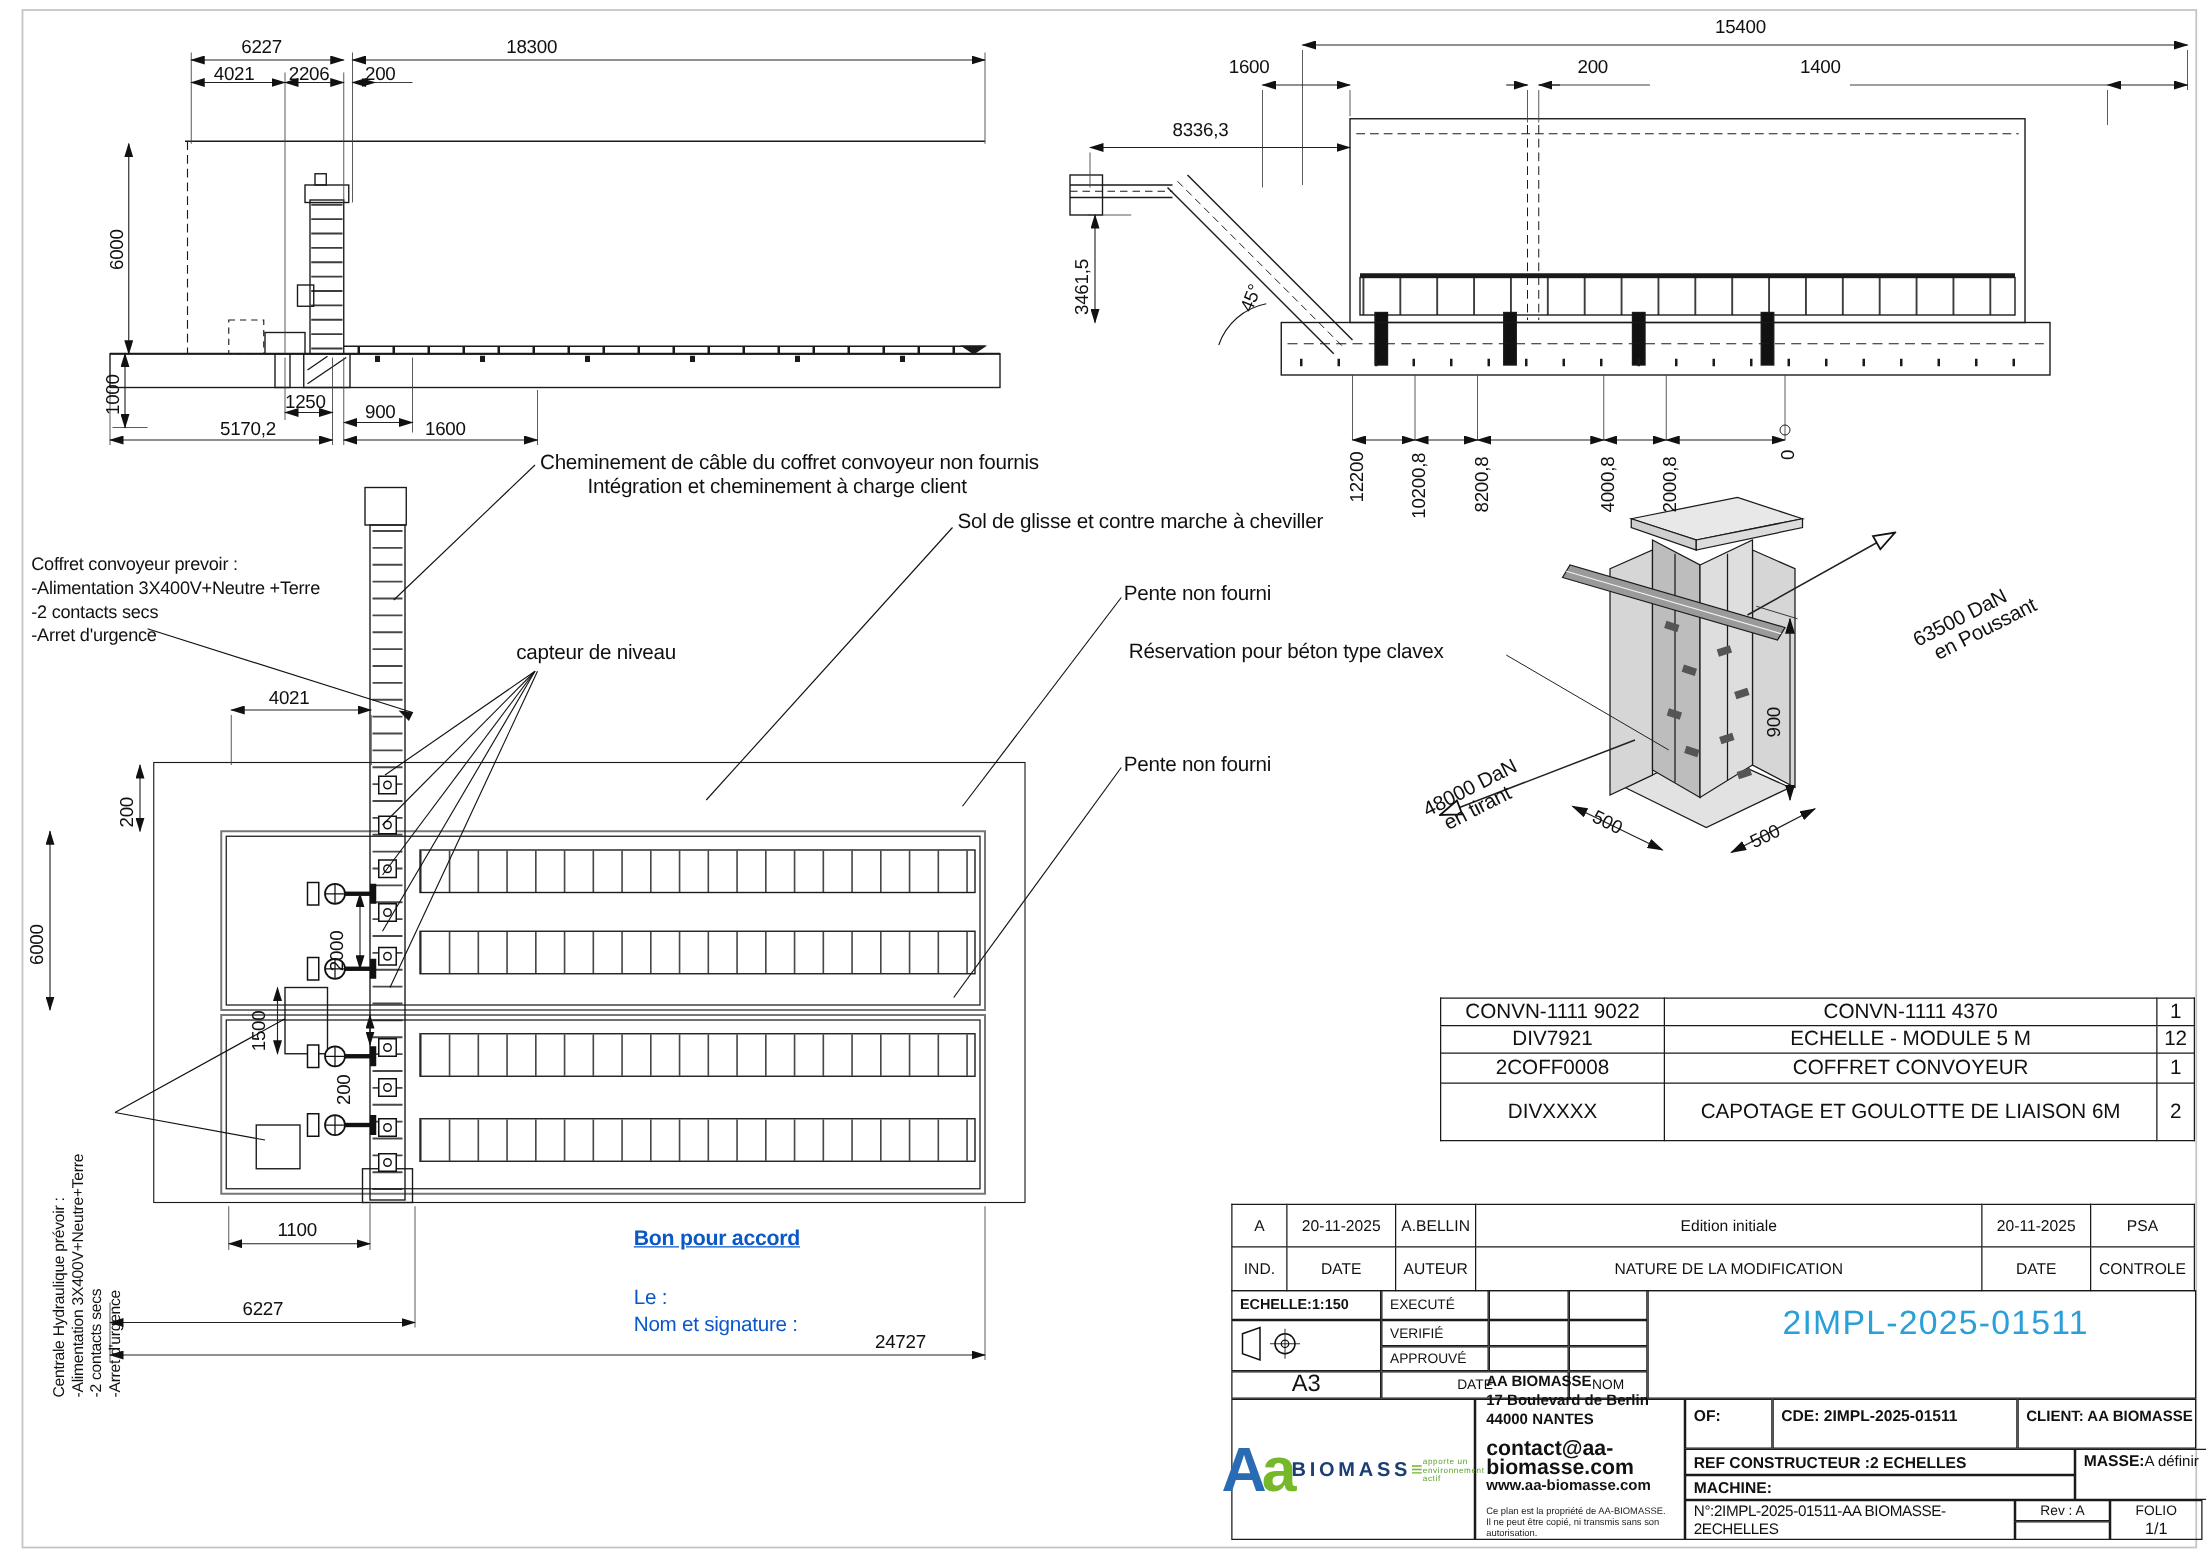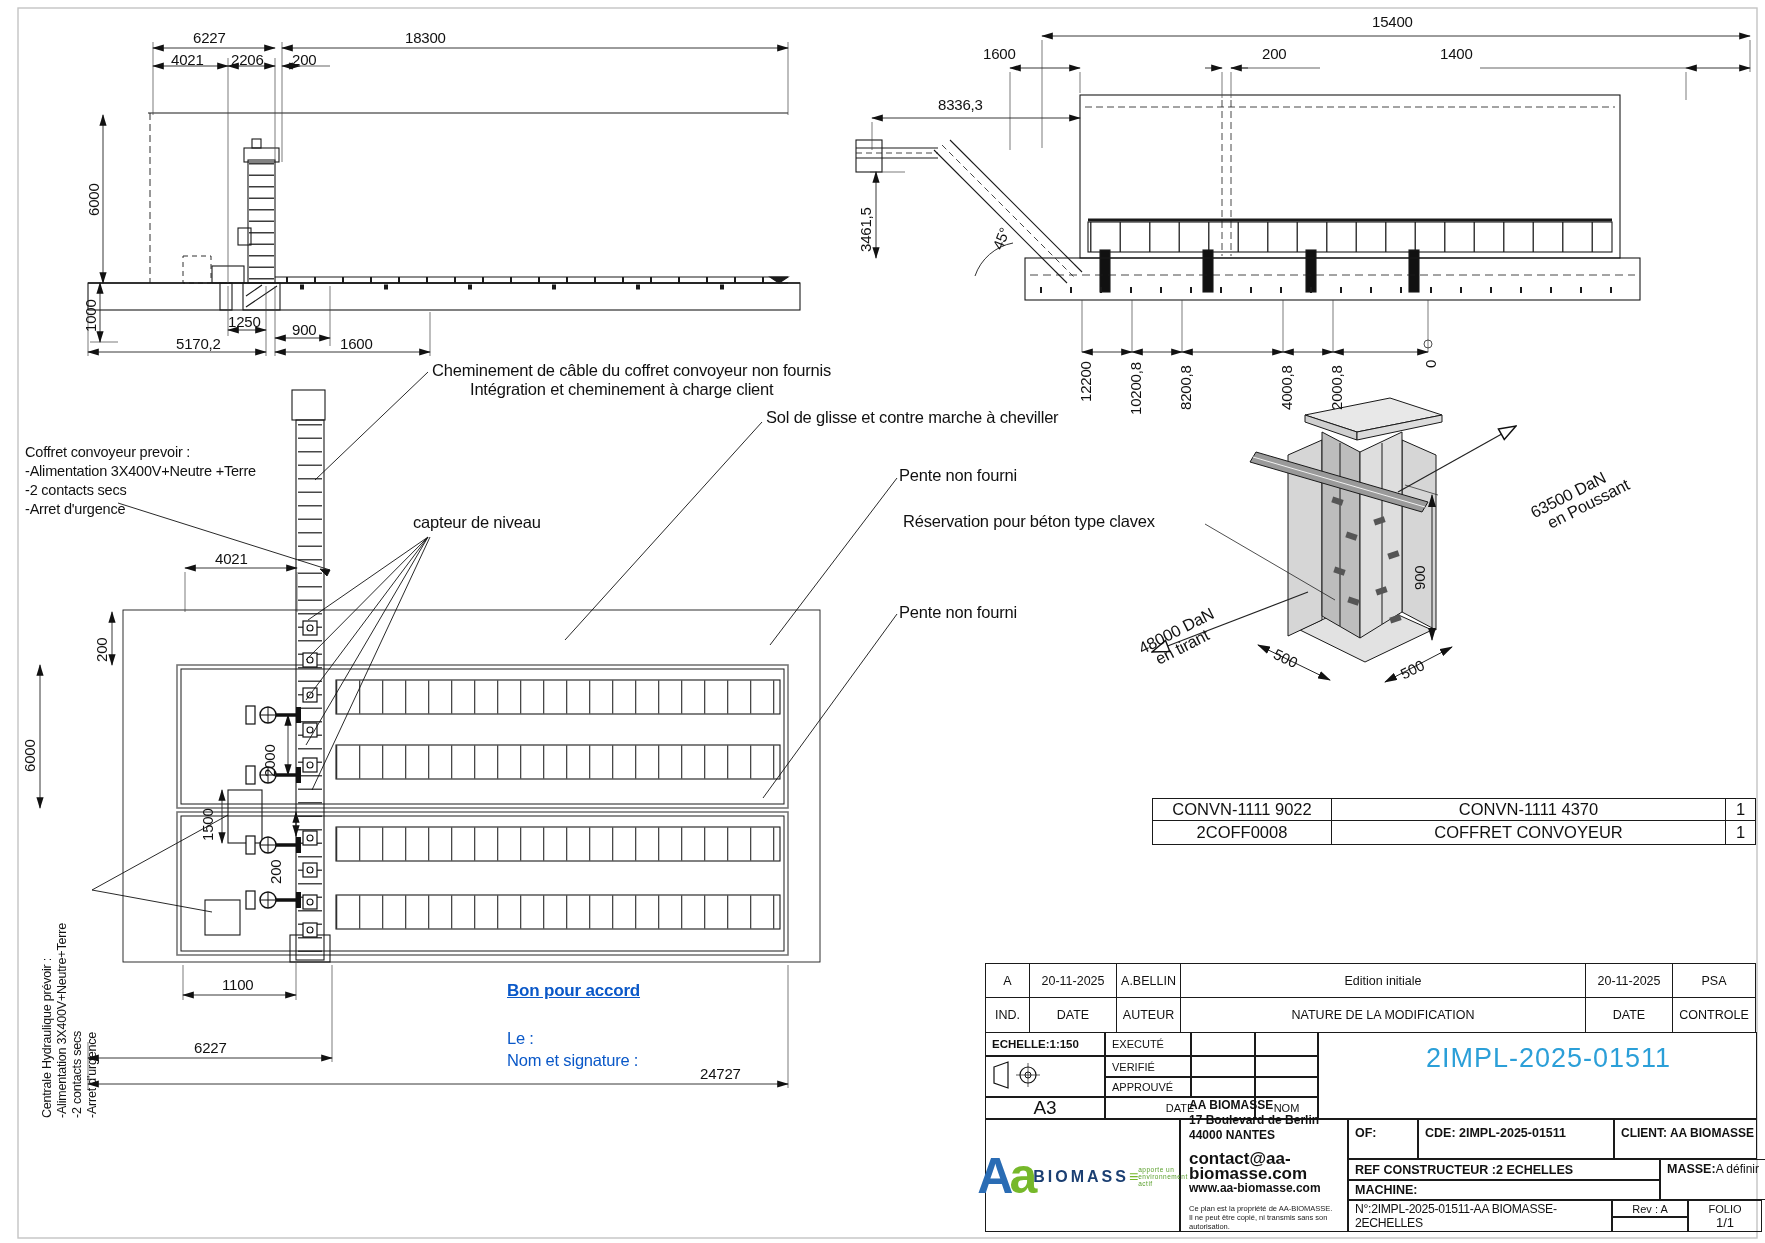--- a/index.html
+++ b/index.html
@@ -357,24 +357,34 @@
         <col style="width:179px">
         <col style="width:394px">
         <col style="width:30px">
       </colgroup>
   <tbody>
         <tr style="height:22px">
     <td>CONVN-1111 9022</td>
     <td>CONVN-1111 4370</td>
     <td>1</td>
   </tr>
+  <tr style="height:22px">
+    <td>DIV7921</td>
+    <td>ECHELLE - MODULE 5 M</td>
+    <td>12</td>
+  </tr>
   <tr style="height:24px">
     <td>2COFF0008</td>
     <td>COFFRET CONVOYEUR</td>
     <td>1</td>
+  </tr>
+  <tr style="height:46px">
+    <td>DIVXXXX</td>
+    <td>CAPOTAGE ET GOULOTTE DE LIAISON 6M</td>
+    <td>2</td>
   </tr>
 </tbody>
     </table>
 
 <table class="rev" style="left:985px;top:963px;width:770px">
   <colgroup>
         <col style="width:44px">
         <col style="width:87px">
         <col style="width:64px">
         <col style="width:405px">

